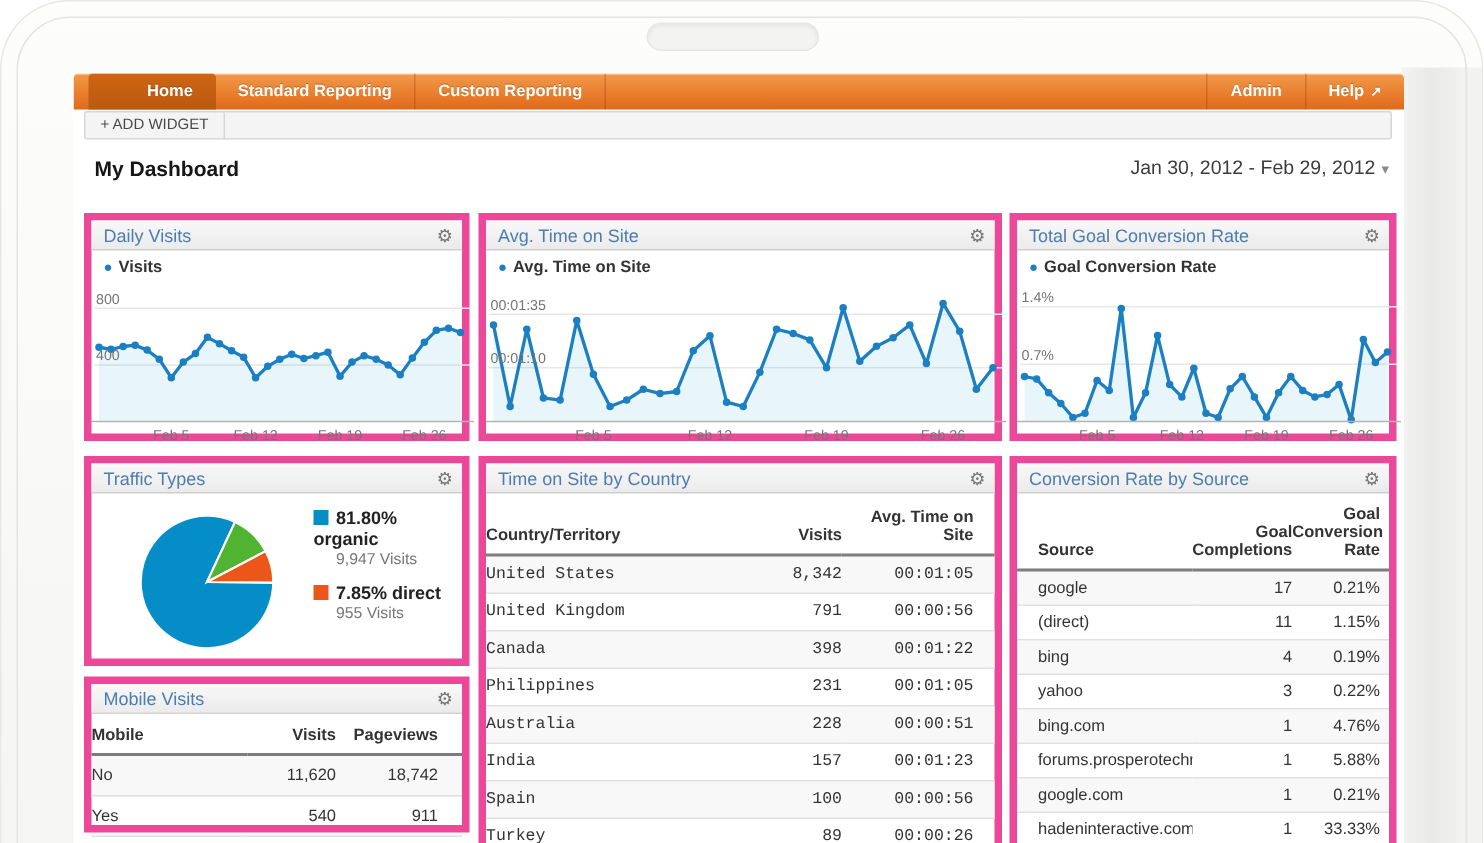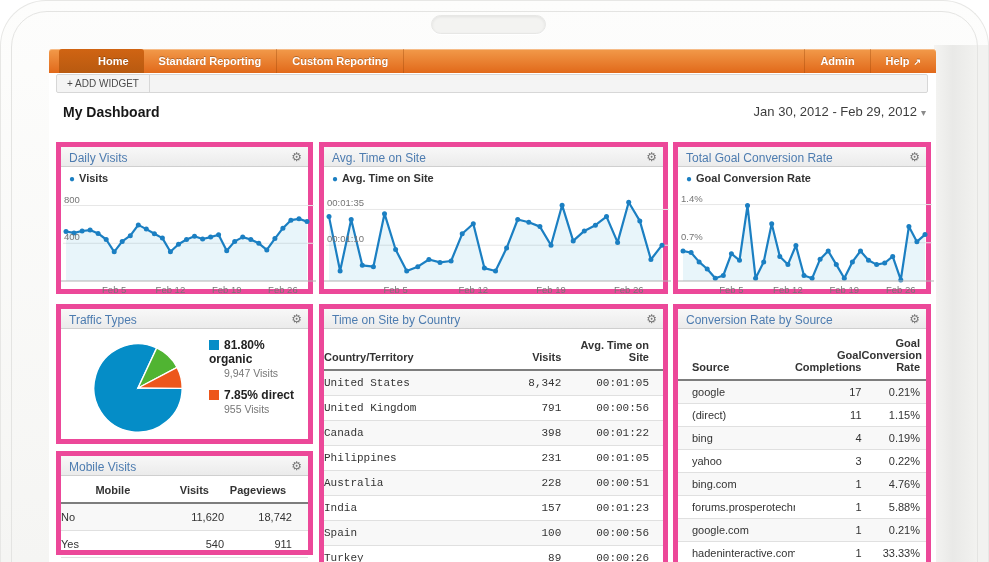--- a/index.html
+++ b/index.html
@@ -91,21 +91,21 @@
 
   .w-source .wtable col.col0 { width:47%; } .w-source .wtable col.col1 { width:27%; } .w-source .wtable col.col2 { width:26%; }
   .w-source .wtable td { padding:5px 0; }
   .w-source .wtable th.c2, .w-source .wtable td.c2 { padding-right:6px; }
   .w-source .wtable th { padding-top:8px; }
   .w-source .wtable td.c0, .w-source .wtable th.c0 { padding-left:14px; overflow:hidden; white-space:nowrap; }
 
   .w-mobile .wtable col.col0 { width:42%; } .w-mobile .wtable col.col1 { width:24%; } .w-mobile .wtable col.col2 { width:34%; }
   .w-mobile .wtable td { padding:7px 0; }
   .w-mobile .wtable th.c2, .w-mobile .wtable td.c2 { padding-right:16px; }
-  .w-mobile .wtable th { padding-top:8px;text-align:center; }
+  .w-mobile .wtable th { padding-top:8px; }
 </style>
 </head>
 <body>
 
 <div class="frame">
   <div class="latch"></div>
   <div class="bezel-right"></div>
   <div class="frame-inner-line"></div>
 
   <div class="screen">

